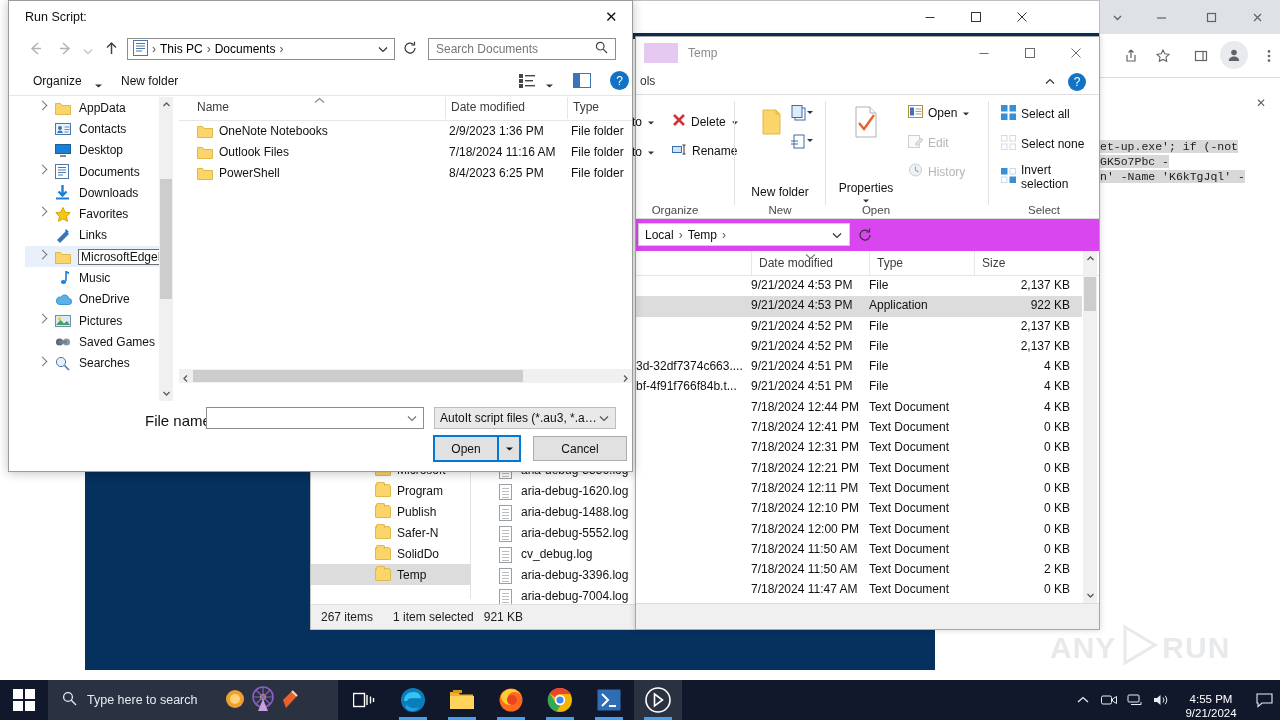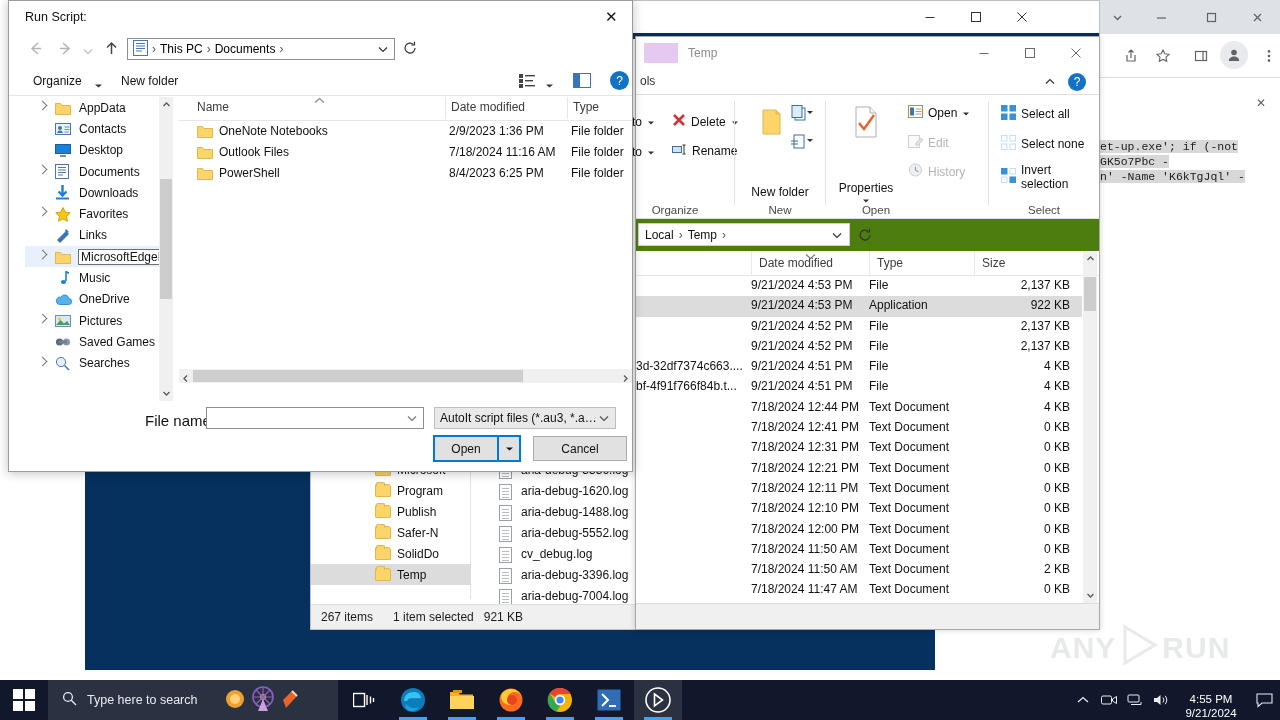--- a/index.html
+++ b/index.html
@@ -64,21 +64,21 @@
   #temp-tabrow { position:absolute; left:0; top:32px; width:463px; height:26px; background:#fff;
                  border-bottom:1px solid #dedede; }
   #temp-ribbon { position:absolute; left:0; top:58px; width:463px; height:124px; background:#fff;
                  border-bottom:1px solid #dcdcdc; }
   .rib-group { position:absolute; top:0; height:124px; }
   .rib-group .glabel { position:absolute; bottom:3px; left:0; width:100%; text-align:center;
                        font-size:11.5px; color:#4a4a4a; }
   .rib-sep { position:absolute; top:6px; width:1px; height:104px; background:#e2e2e2; }
   .rib-item { display:flex; align-items:center; gap:5px; font-size:12px; color:#111; }
   .rib-item.dis { color:#b5b5b5; }
-  #temp-addrbar { position:absolute; left:0; top:182px; width:463px; height:32px; background:#4d7c0f; }
+  #temp-addrbar { position:absolute; left:0; top:182px; width:463px; height:32px; background:#d946ef; }
   .addr-box { position:absolute; border:1px solid #cfcfcf; height:23px; background:#fff;
               display:flex; align-items:center; font-size:12px; color:#111; }
   #temp-headers { position:absolute; left:0; top:214px; width:463px; height:25px; background:#fff;
                   border-bottom:1px solid #e5e5e5; }
   .colhdr { position:absolute; top:0; height:24px; display:flex; align-items:center;
             font-size:12px; color:#3c3c3c; border-left:1px solid #e8e8e8; padding-left:7px; }
   #temp-list { position:absolute; left:0; top:239px; width:446px; bottom:26px; background:#fff;
                overflow:hidden; }
   .frow { position:relative; height:20.3px; font-size:12px; color:#111; }
   .frow.sel { background:#dcdcdc; }
@@ -728,20 +728,28 @@
           <svg width="10" height="7" viewBox="0 0 10 7">
               <path d="M1 1.5l4 4 4-4" stroke="#333" stroke-width="1.2" fill="none"></path>
             </svg></span>
       </div>
       <span class="abs" style="left:394px;top:9px">
         <svg width="14" height="14" viewBox="0 0 14 14">
             <path d="M12 7a5 5 0 1 1-1.6-3.6" stroke="#333" stroke-width="1.2" fill="none"></path>
             <path d="M11.5 0.8v3.2H8.3" stroke="#333" stroke-width="1.2" fill="none"></path>
           </svg></span>
 
+      <div class="abs txtfield" style="left:419px;top:6px;width:188px;display:flex;align-items:center">
+        <span style="padding-left:7px;color:#767676">Search Documents</span>
+        <span style="margin-left:auto;padding-right:7px">
+          <svg width="13" height="13" viewBox="0 0 13 13">
+              <circle cx="5.2" cy="5.2" r="3.8" stroke="#444" stroke-width="1.2" fill="none"></circle>
+              <path d="M8.2 8.2L12 12" stroke="#444" stroke-width="1.2"></path>
+            </svg></span>
+      </div>
     </div>
 
     <div id="dlg-cmdbar">
       <span class="abs" style="left:24px;top:8px;font-size:12px;color:#111">Organize</span>
       <span class="abs" style="left:85px;top:12px">
         <svg width="9" height="6" viewBox="0 0 9 6">
             <path d="M1 1.5l3.5 3 3.5-3" fill="#333"></path>
           </svg></span>
       <span class="abs" style="left:112px;top:8px;font-size:12px;color:#111">New folder</span>
       <span class="abs" style="left:510px;top:8px">

